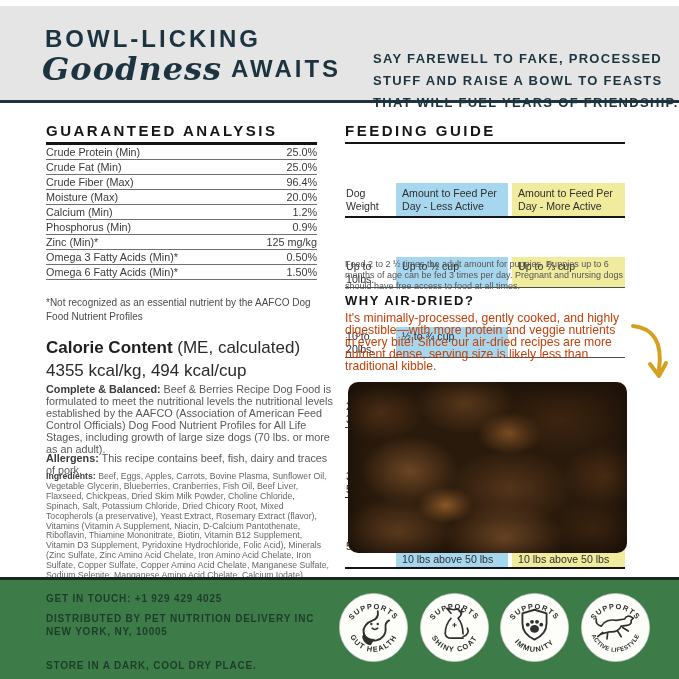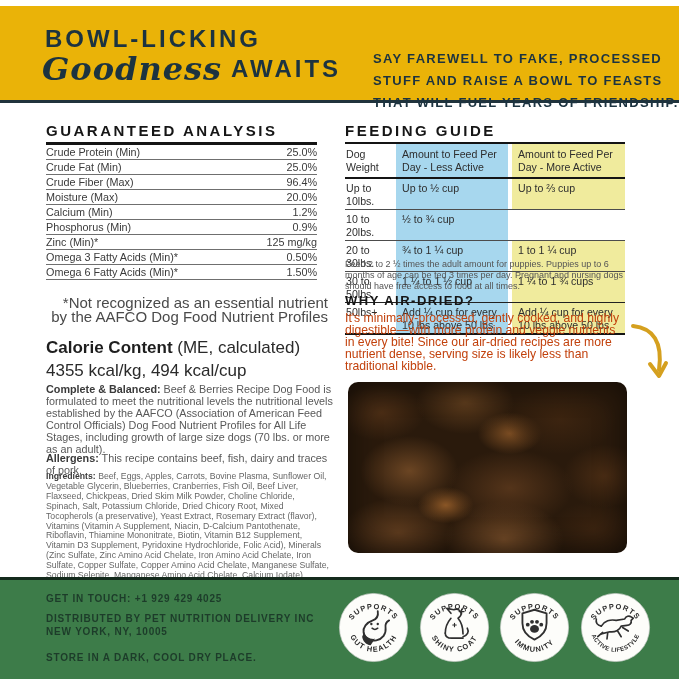--- a/index.html
+++ b/index.html
@@ -5,21 +5,21 @@
   * { margin:0; padding:0; box-sizing:border-box; }
   body { margin:0; background:#ffffff; }
   .page {
     position:relative; width:679px; height:679px; background:#ffffff;
     font-family:"Liberation Sans", sans-serif; overflow:hidden;
   }
 
   
   .banner {
     position:absolute; top:6px; left:0; right:0; height:97px;
-    background:#eab308; border-bottom:3px solid #20333c;
+    background:#e5e5e5; border-bottom:3px solid #20333c;
   }
   .banner-title1 {
     position:absolute; left:45px; top:19px;
     font-size:24px; font-weight:bold; letter-spacing:3px; color:#1c3340;
   }
   .banner-title2 { position:absolute; left:42px; top:44px; color:#1c3340; white-space:nowrap; }
   .script {
     font-family:"DejaVu Serif", serif; font-style:italic; font-weight:bold;
     font-size:32px; letter-spacing:1px;
   }
@@ -34,40 +34,40 @@
 
   
   .ga-title { position:absolute; left:46px; top:122px; }
   .ga-table { position:absolute; left:46px; top:142px; width:271px; border-top:3px solid #141414; }
   .ga-row {
     display:flex; justify-content:space-between; align-items:center;
     height:15px; border-bottom:1px solid #6f6f6f; font-size:10.8px; color:#3a3a3a;
   }
   .ga-foot {
     position:absolute; left:46px; top:296px; width:282px;
-    font-size:15px; line-height:13.5px; color:#4a4a4a;text-align:right;
+    font-size:10px; line-height:13.5px; color:#4a4a4a;
   }
 
   
   .calorie { position:absolute; left:46px; top:336px; font-size:17px; line-height:23px; color:#2a2a2a; }
   .calorie b { font-weight:bold; color:#1e1e1e; }
   .para { position:absolute; left:46px; width:292px; font-size:10.8px; line-height:12.1px; color:#585858; }
   .para b { color:#3a3a3a; }
   .para-complete { top:383px; }
   .para-allergens { top:452px; }
   .para-ingredients { top:472px; width:283px; font-size:8.7px; line-height:9.9px; color:#666; }
 
   
   .fg-title { position:absolute; left:345px; top:122px; }
   .fg-table { position:absolute; left:345px; top:142px; width:280px; border-top:2.5px solid #141414; font-size:10.6px; color:#2e2e2e; }
   .fg-row { display:grid; grid-template-columns:51px 112px 117px; border-bottom:1px solid #4c4c4c; }
   .fg-row.header { border-bottom:2.5px solid #141414; }
   .fg-row.r3 { border-bottom:1.5px solid #222; }
   .fg-row.last { border-bottom:2.5px solid #141414; }
-  .fg-cell { padding:2px 4px 2px 6px; line-height:12.5px; }
+  .fg-cell { padding:2px 4px 2px 6px; line-height:12.5px;margin-top:39px; }
   .fg-cell.c0 { padding-left:1px; }
   .fg-cell.c1 { background:#a7d7ee; }
   .fg-cell.c2 { background:#f0eb9d; border-left:4px solid #ffffff; }
   .fg-row.header .fg-cell { padding-top:4px; padding-bottom:4px; }
   .fg-row.body .fg-cell { padding-top:3px; padding-bottom:2px; }
   .fg-note { position:absolute; left:345px; top:259px; width:285px; font-size:9px; line-height:11.2px; color:#555; }
 
   
   .why-title { position:absolute; left:345px; top:293px; font-size:13px; letter-spacing:1.5px;text-align:right; }
   .why-text { position:absolute; left:345px; top:313px; width:282px; font-size:12.2px; line-height:11.9px; color:#c2410c; }
@@ -93,21 +93,21 @@
   }
 
   
   .footer {
     position:absolute; left:0; right:0; top:577px; height:102px;
     background:#3d7c49; border-top:3px solid #142a1c;
   }
   .footer-text { position:absolute; left:46px; top:12px; color:#1d3c2a; font-weight:bold; letter-spacing:.8px; }
   .ft-line { font-size:10px; line-height:13.5px; }
   .ft-contact { margin-bottom:6px; }
-  .ft-storage { margin-top:12px; }
+  .ft-storage { margin-top:20px; }
 
   .badge { position:absolute; top:592px; width:71px; height:71px; }
   .badge.b0 { left:338px; } .badge.b1 { left:419px; } .badge.b2 { left:499px; } .badge.b3 { left:580px; }
   .badge-text { font-size:10.5px; font-weight:bold; letter-spacing:1.6px; fill:#2b2b2b; font-family:"Liberation Sans", sans-serif; }
   .badge-text.small { font-size:8.4px; letter-spacing:.5px; }
 </style>
 </head>
 <body>
 
 <div class="page">

